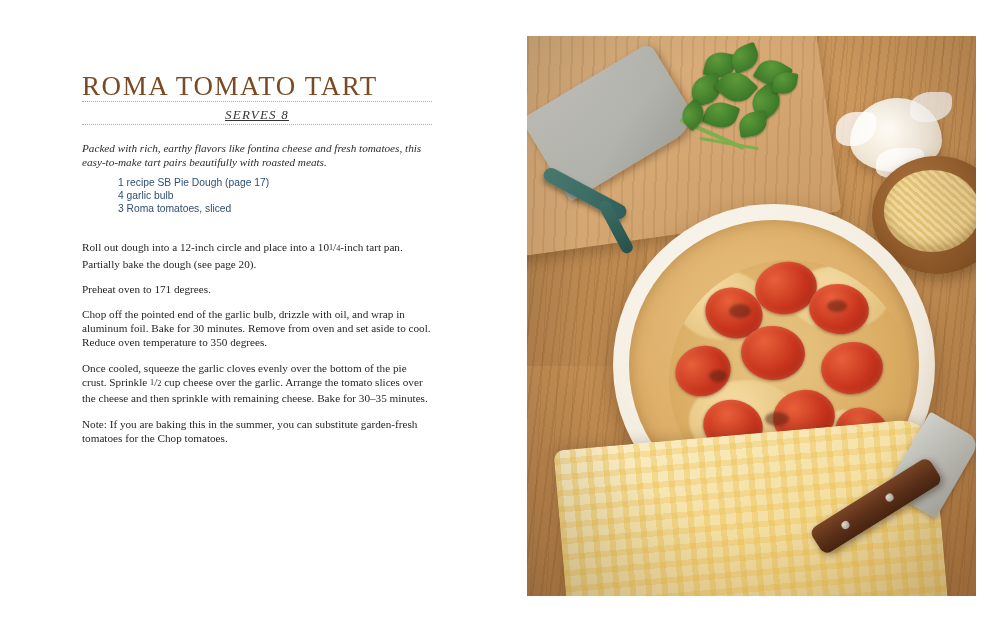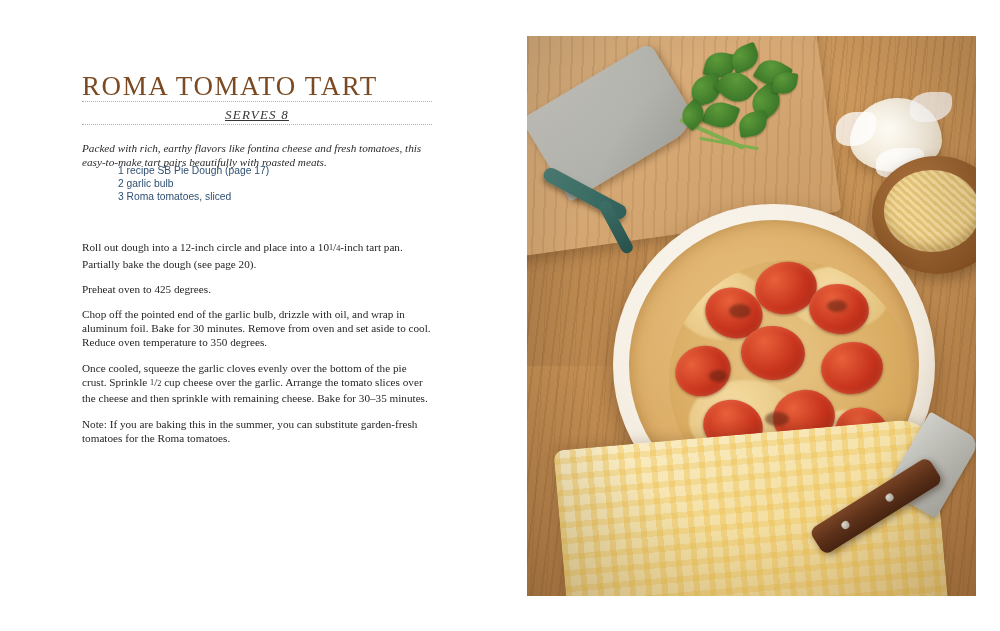--- a/index.html
+++ b/index.html
@@ -71,21 +71,21 @@
     font-style: italic;
     font-size: 11.2px;
     line-height: 14px;
     color: #2b2b2b;
     margin-top: 8px;
   }
 
   .ingredients {
     position: absolute;
     left: 118px;
-    top: 164px;
+    top: 176px;
     width: 320px;
     font-family: "Liberation Sans", sans-serif;
     font-size: 10.3px;
     line-height: 13.2px;
     color: #2f4f72;
   }
   .ingredients div { white-space: nowrap; }
   .frac { font-size: 8.2px; vertical-align: 0.18em; }
   .frac-den { font-size: 8.2px; vertical-align: -0.05em; }
 
@@ -349,30 +349,30 @@
     <div class="rule rule-top"></div>
     <div class="serves-wrap">
       <span class="serves">SERVES 8</span>
     </div>
     <div class="rule rule-bottom"></div>
 
     <div class="intro">Packed with rich, earthy flavors like fontina cheese and fresh tomatoes, this easy-to-make tart pairs beautifully with roasted meats.</div>
 
     <div class="ingredients">
       <div>1 recipe SB Pie Dough (page 17)</div>
-      <div>2 garlic bulb</div>
+      <div>4 garlic bulb</div>
       <div>3 Roma tomatoes, sliced</div>
     </div>
 
     <div class="steps">
       <p>Roll out dough into a 12-inch circle and place into a 10<span class="frac">1</span>/<span class="frac-den">4</span>-inch tart pan. Partially bake the dough (see page 20).</p>
-      <p>Preheat oven to 425 degrees.</p>
+      <p>Preheat oven to 171 degrees.</p>
       <p>Chop off the pointed end of the garlic bulb, drizzle with oil, and wrap in aluminum foil. Bake for 30 minutes. Remove from oven and set aside to cool. Reduce oven temperature to 350 degrees.</p>
       <p>Once cooled, squeeze the garlic cloves evenly over the bottom of the pie crust. Sprinkle <span class="frac">1</span>/<span class="frac-den">2</span> cup cheese over the garlic. Arrange the tomato slices over the cheese and then sprinkle with remaining cheese. Bake for 30–35 minutes.</p>
-      <p>Note: If you are baking this in the summer, you can substitute garden-fresh tomatoes for the Roma tomatoes.</p>
+      <p>Note: If you are baking this in the summer, you can substitute garden-fresh tomatoes for the Chop tomatoes.</p>
     </div>
 
   </div>
 
   <div class="photo">
     <div class="wood"></div>
     <div class="wood-dark-left"></div>
 
     <div class="cutting-board"></div>
     <div class="mezzaluna-blade"></div>

